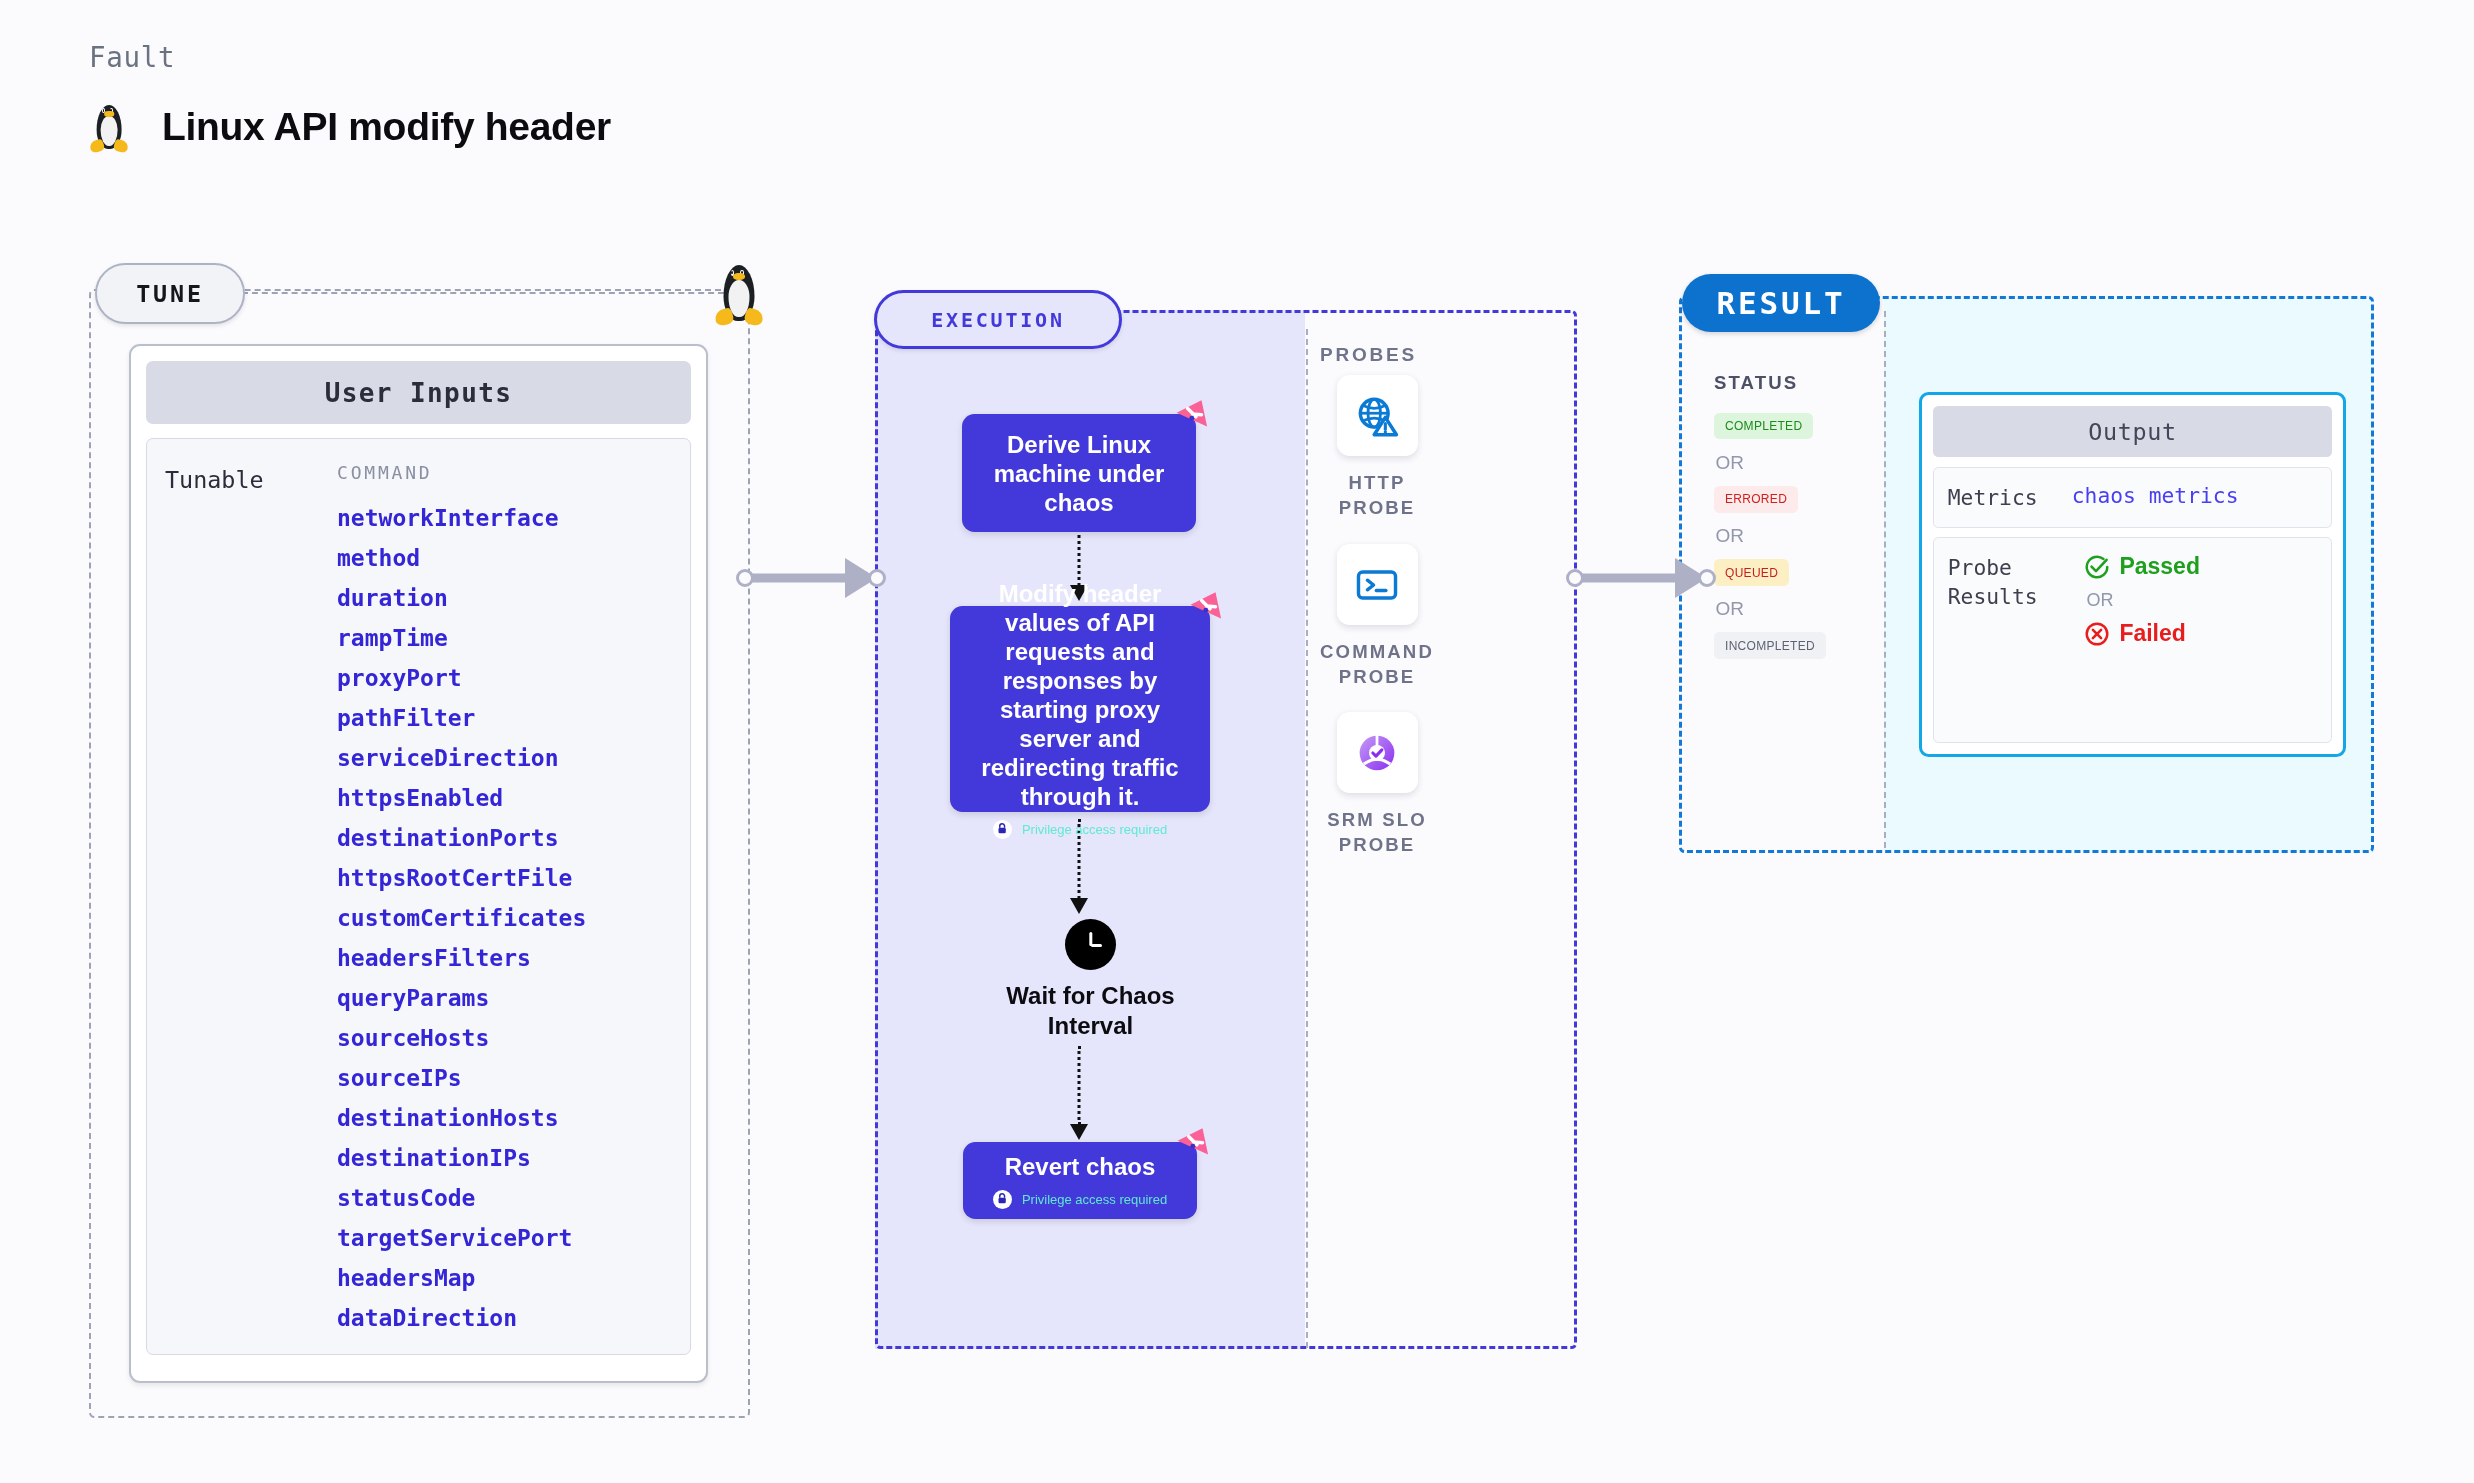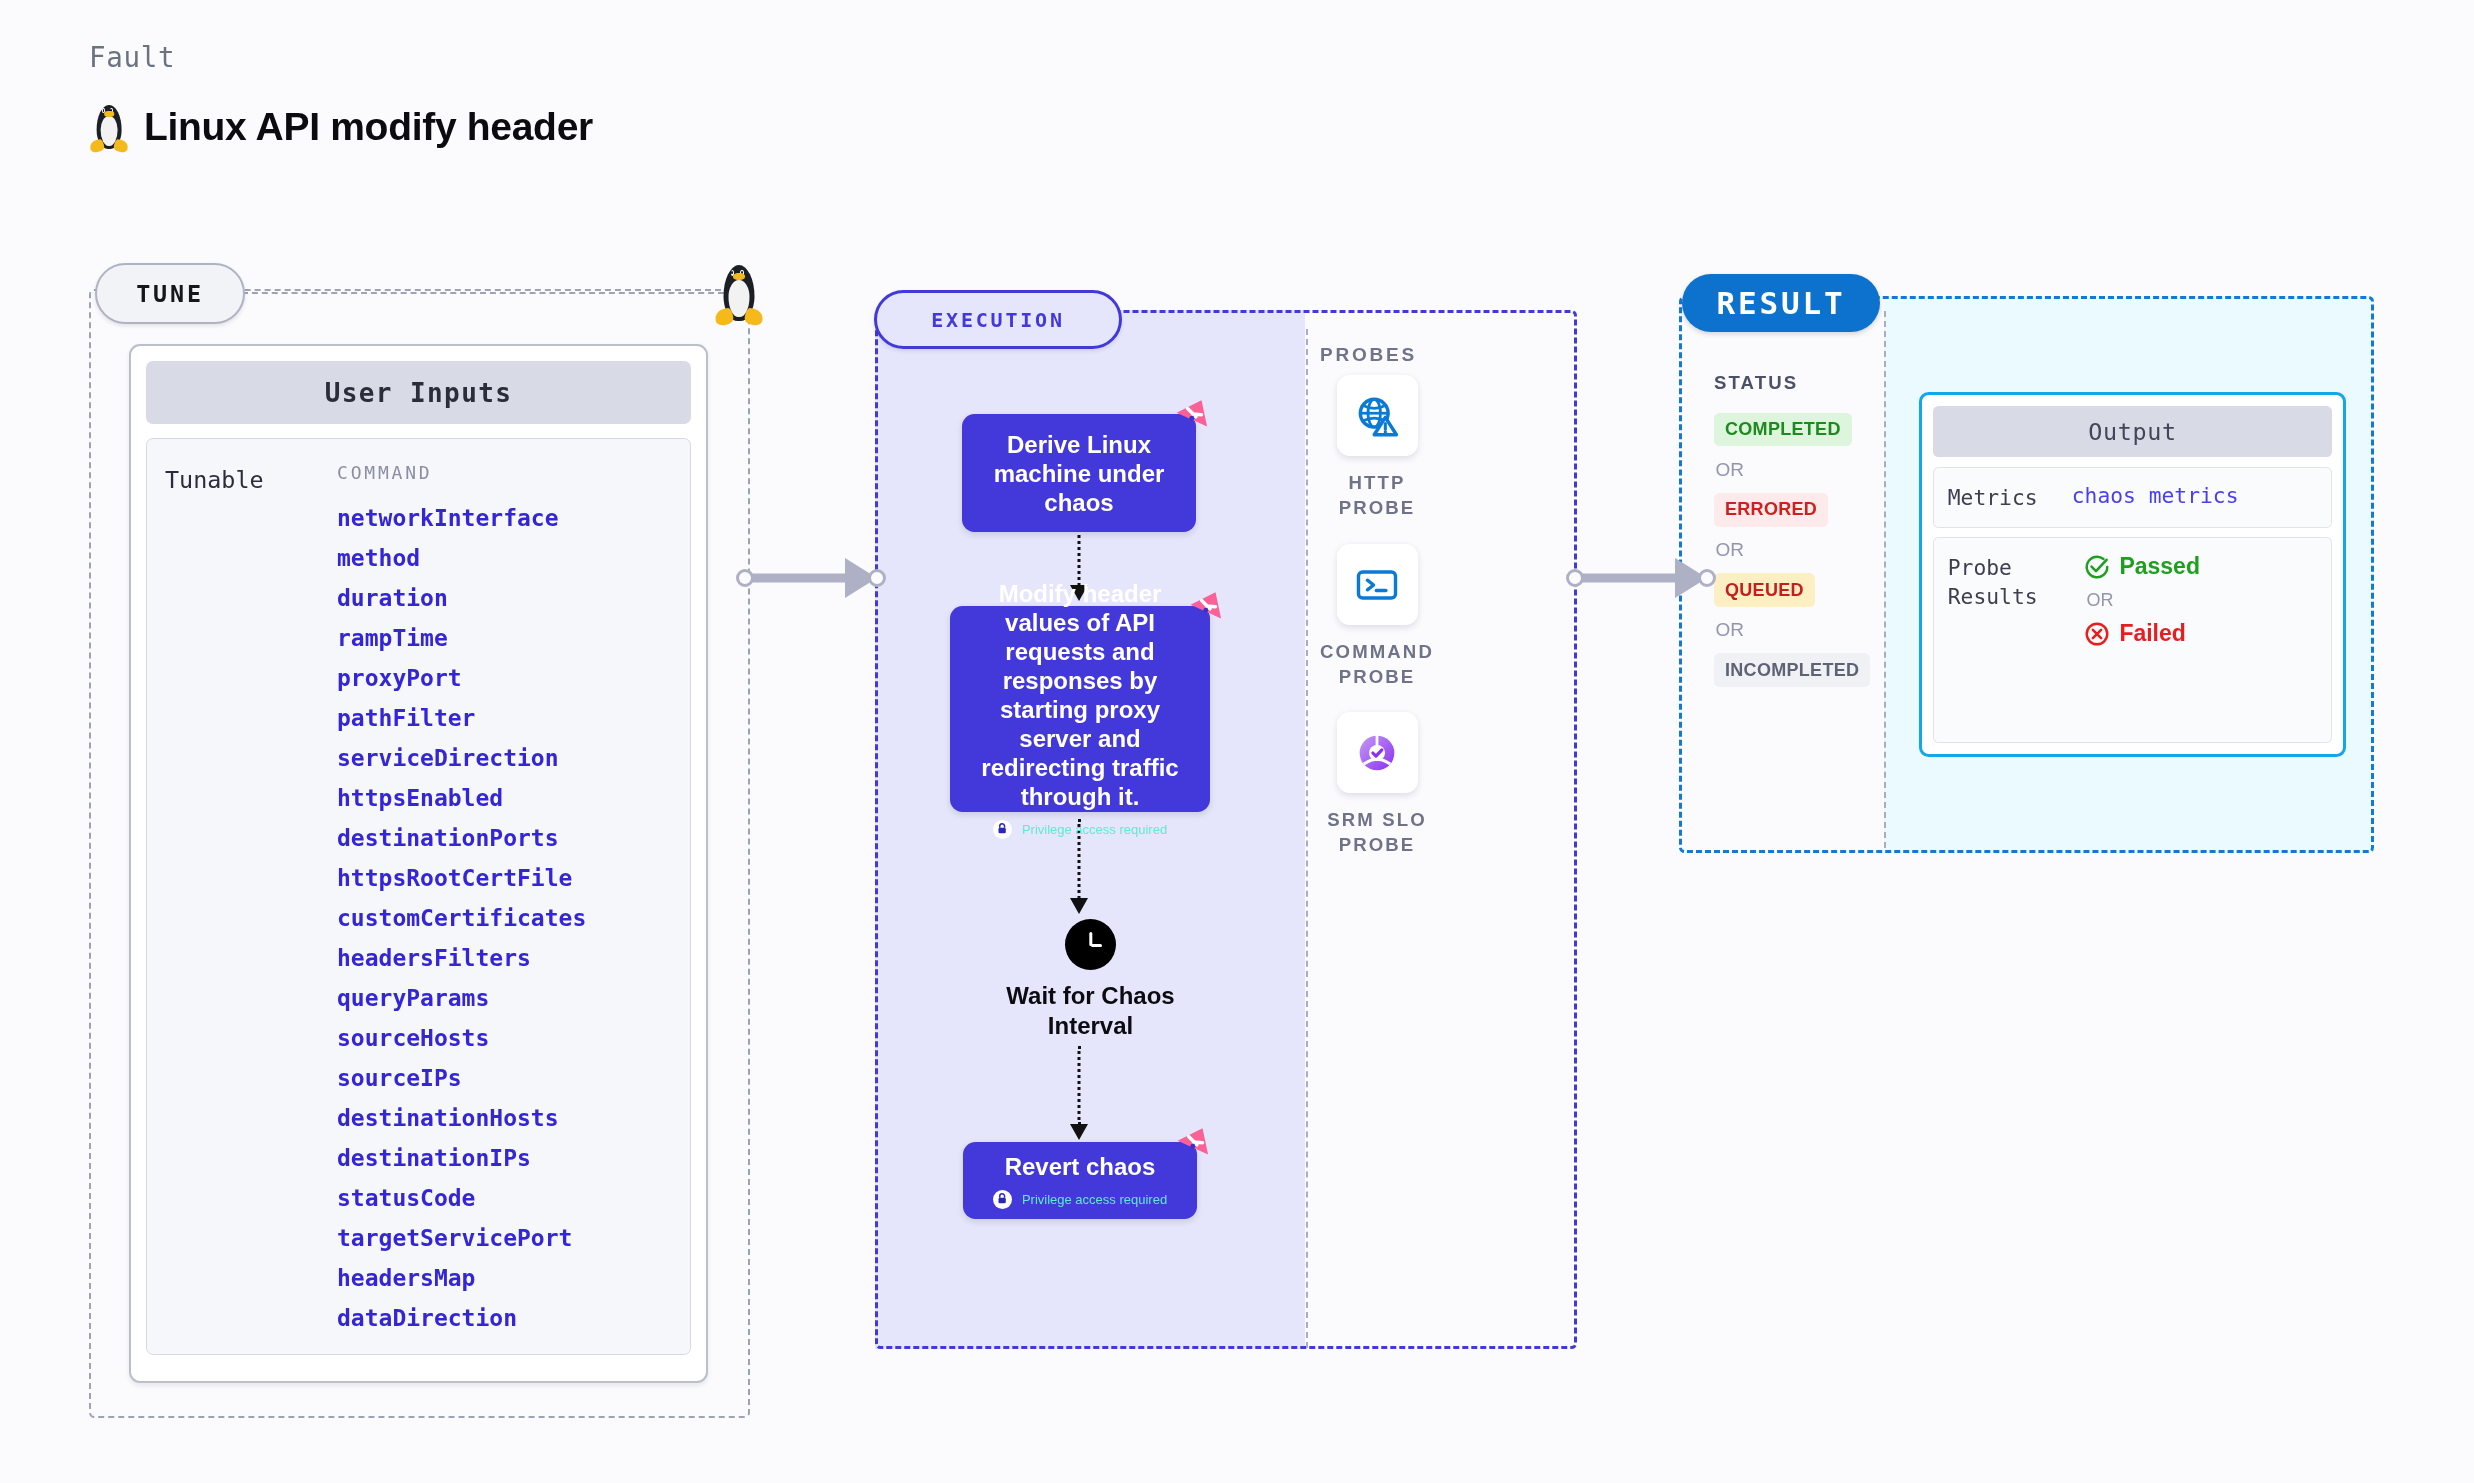--- a/index.html
+++ b/index.html
@@ -17,21 +17,21 @@
   #header { position: absolute; left: 89px; top: 41px; }
   #fault-label {
     font-family: "DejaVu Sans Mono", monospace;
     font-size: 27.5px;
     color: #6b7280;
     letter-spacing: 0.7px;
   }
   #title-row {
     display: flex;
     align-items: center;
-    gap: 15px;
+    gap: 33px;
     margin-top: 27.5px;
   }
   #title-text {
     font-size: 39px;
     font-weight: bold;
     color: #0b0b10;
     letter-spacing: -0.3px;
   }
 
   
@@ -378,22 +378,22 @@
   }
   #status-stack {
     position: absolute;
     left: 1714px; top: 413px;
     width: 165px;
   }
   .status-chip {
     display: inline-block;
     padding: 6.2px 11px;
     border-radius: 5.5px;
-    font-size: 18px;
-    font-weight: bold;
+    font-size: 12px;
+    font-weight: normal;
     letter-spacing: 0.3px;
   }
   .or-text {
     font-size: 19px;
     color: #9297ac;
     margin: 12.4px 0 12.4px 1.4px;
   }
 
   #output-card {
     position: absolute;

